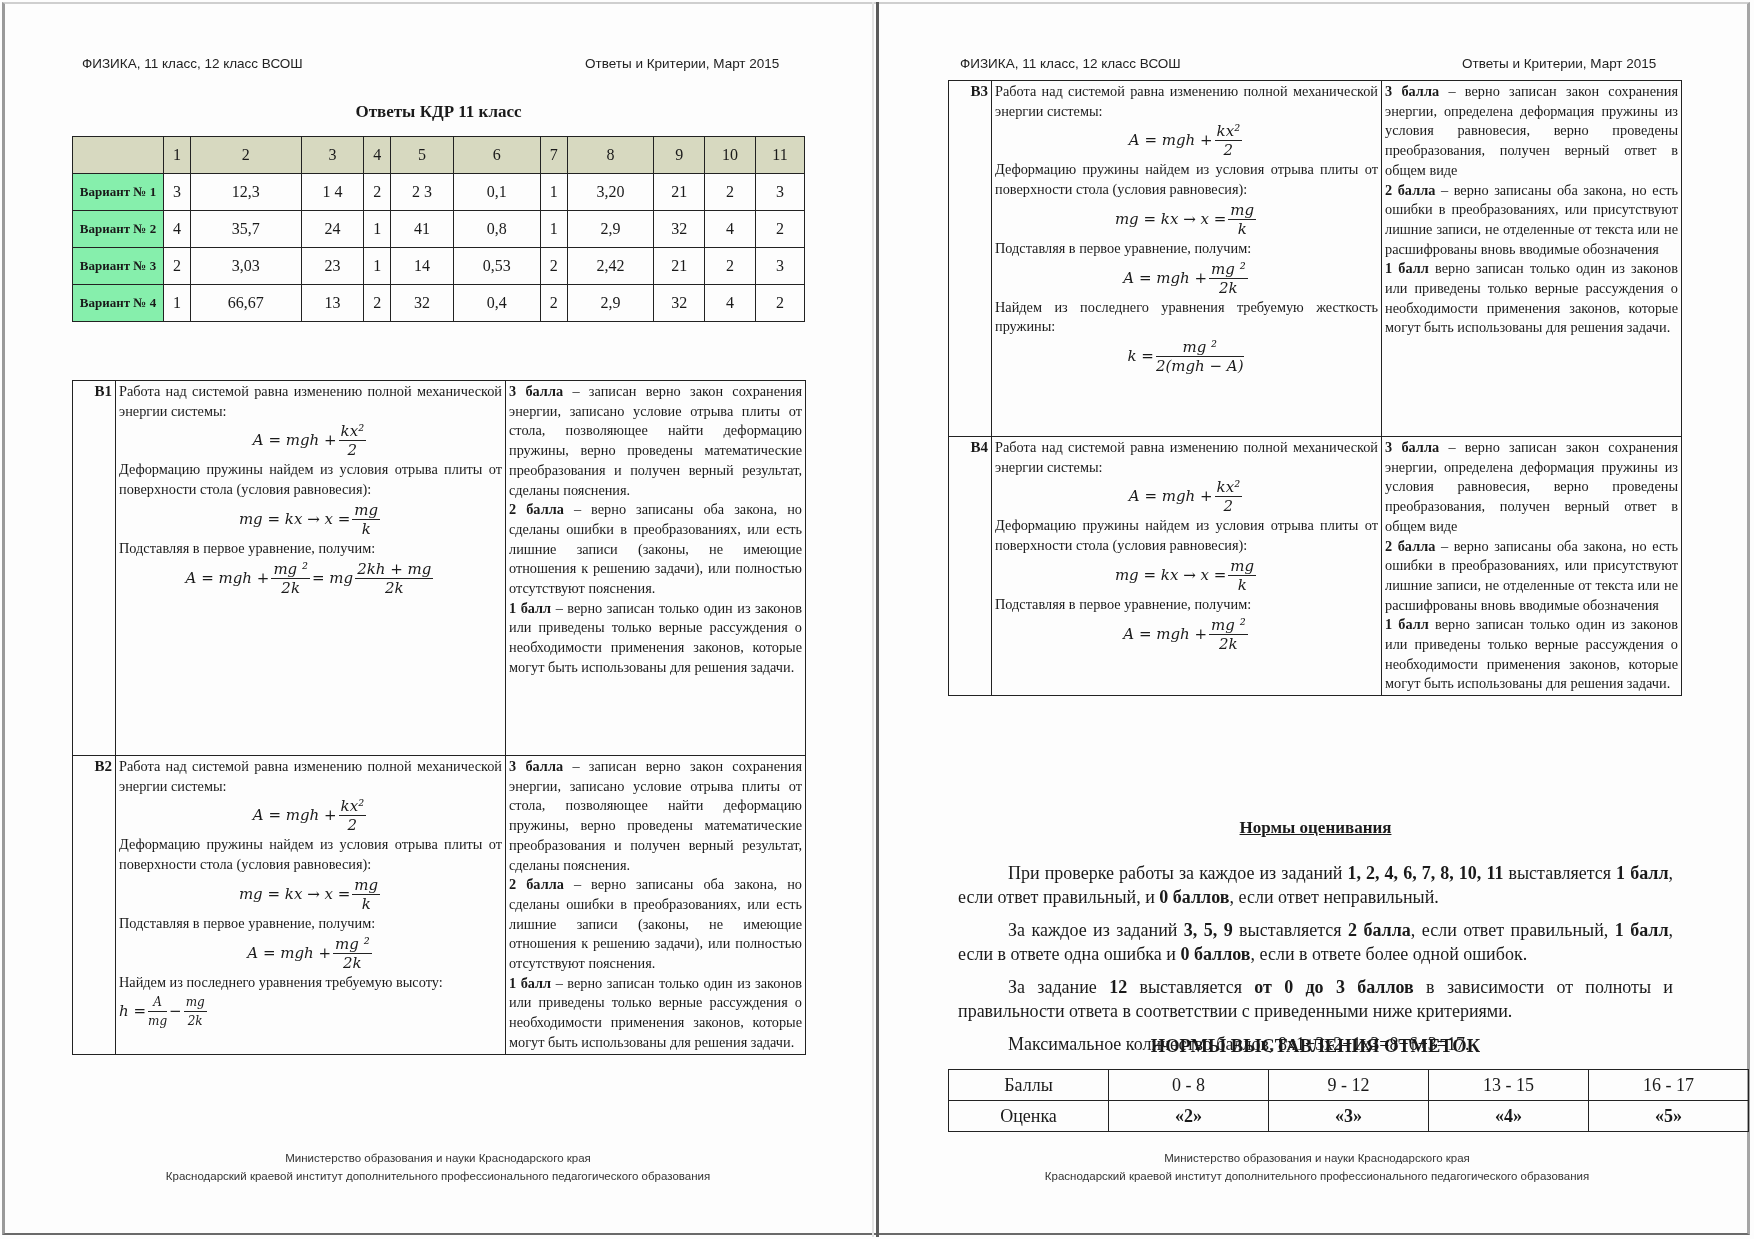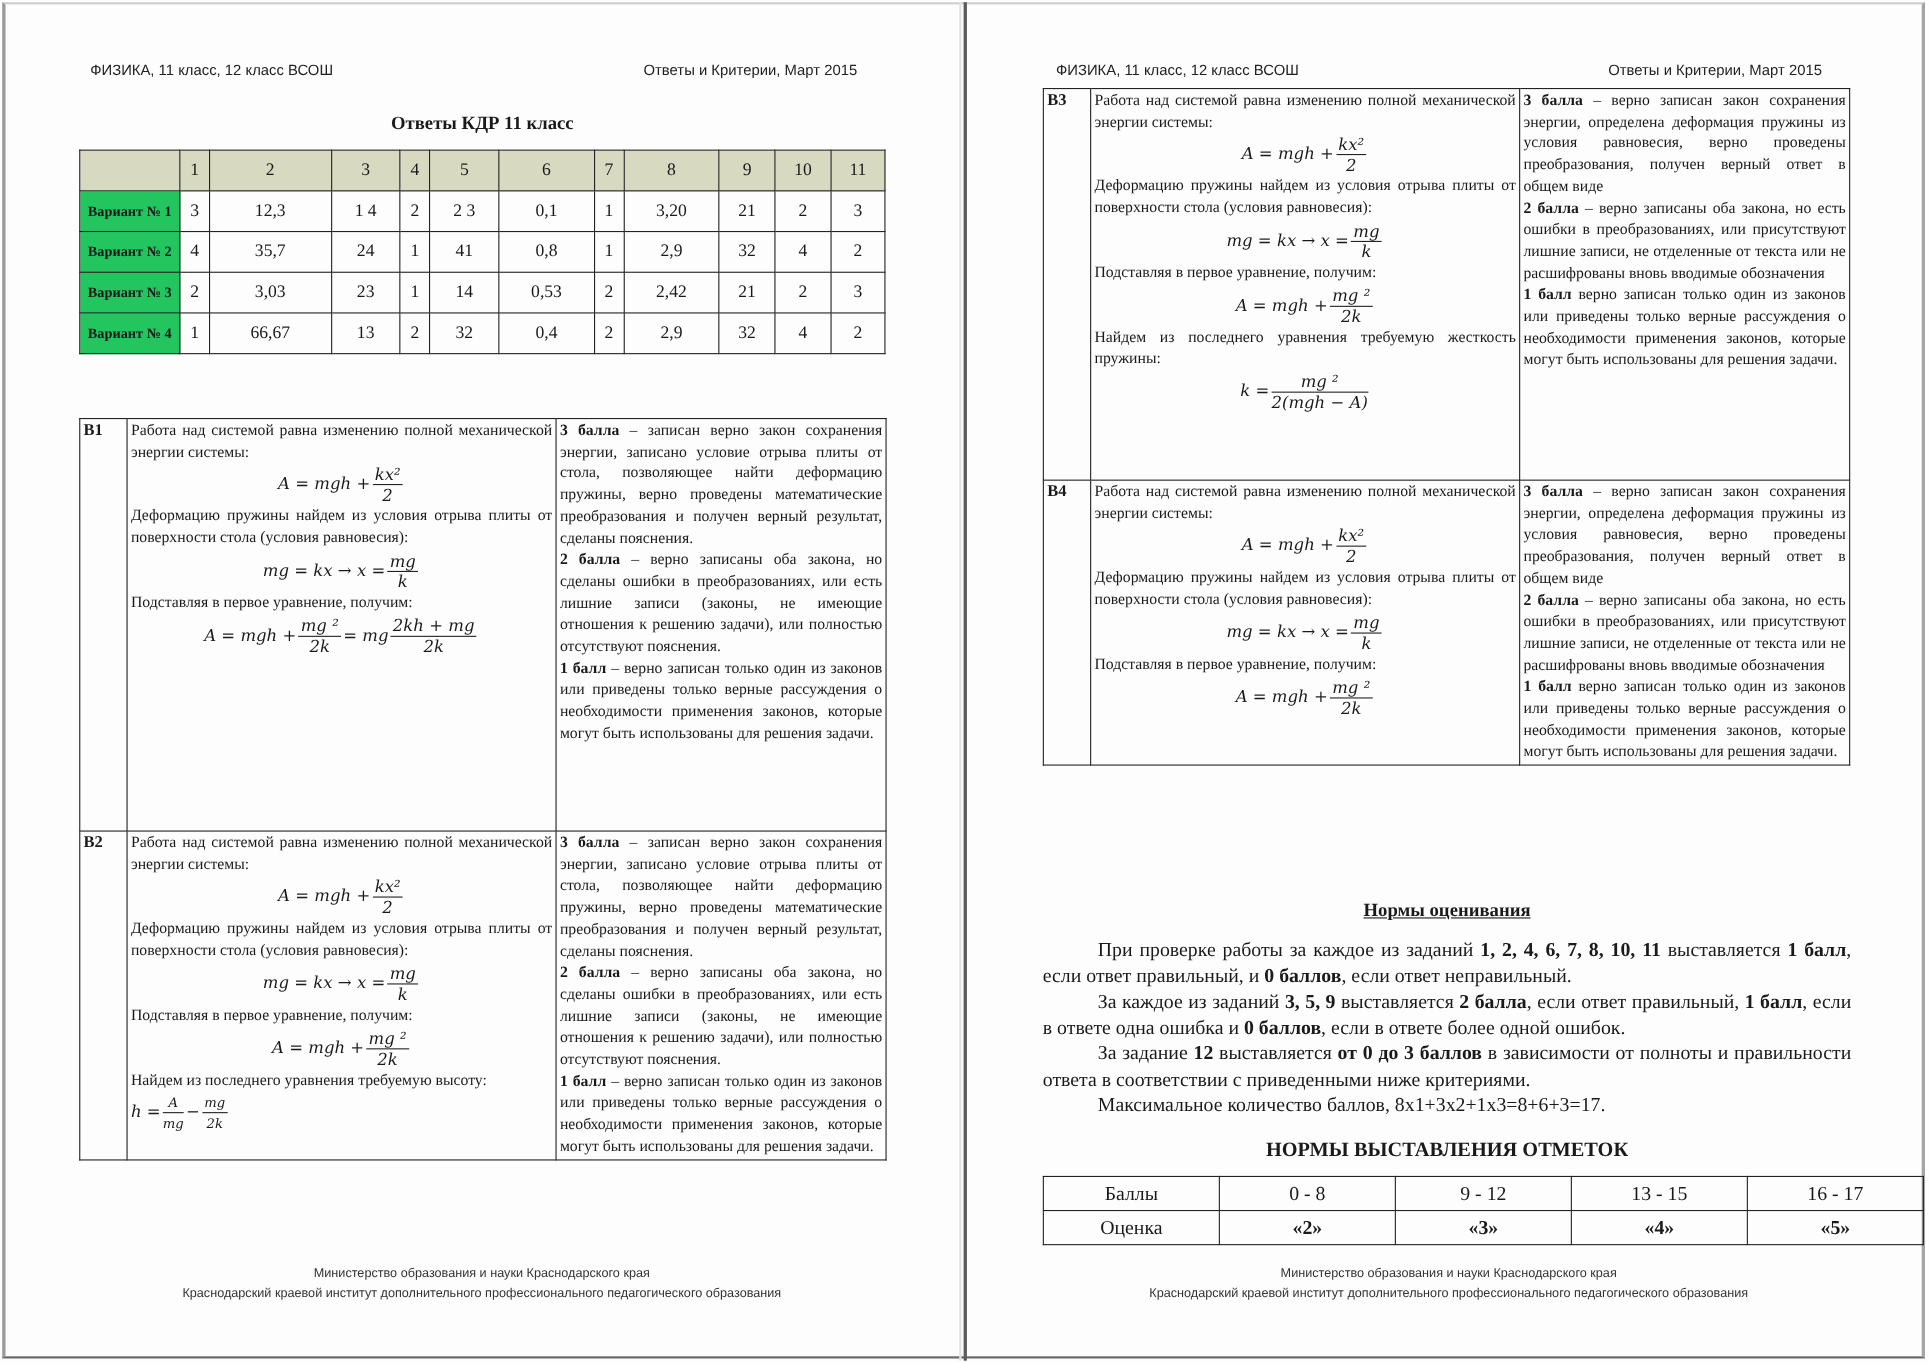--- a/index.html
+++ b/index.html
@@ -11,33 +11,33 @@
   .page { position:absolute; top:0; height:1239px; }
   .page.left { left:0; width:876px; }
   .page.right { left:880px; width:874px; }
   .hdr { position:absolute; top:56px; font-family:"Liberation Sans", sans-serif; font-size:13.5px; color:#222; }
   .ftr { position:absolute; font-family:"Liberation Sans", sans-serif; font-size:11.5px; color:#333; text-align:center; width:100%; }
   .title { position:absolute; font-weight:bold; font-size:17px; text-align:center; }
   table { border-collapse:collapse; }
   .ans { position:absolute; left:72px; top:136px; width:733px; }
   .ans td, .ans th { border:1px solid #222; height:36px; text-align:center; font-size:16px; font-weight:normal; padding:0; }
   .ans th { background:#d7d9c0; }
-  .ans td.var { background:#22c55e; font-weight:bold; font-size:13px; white-space:nowrap; width:90px; }
+  .ans td.var { background:#86efac; font-weight:bold; font-size:13px; white-space:nowrap; width:90px; }
   .task { position:absolute; width:734px; table-layout:fixed; }
   .task td { border:1.5px solid #222; vertical-align:top; font-size:14.3px; line-height:19.7px; padding:1px 3px; }
-  .task td.num { width:36px; font-weight:bold; text-align:left; font-size:15px; }
+  .task td.num { width:36px; font-weight:bold; text-align:right; font-size:15px; }
   .task td.sol { width:383px; text-align:justify; }
   .task td.crit { text-align:justify; }
   .eq { text-align:center; font-family:"DejaVu Serif", serif; font-style:italic; font-size:15px; margin:1px 0; }
   .frac { display:inline-block; vertical-align:middle; text-align:center; margin:0 2px; }
   .frac .n { display:block; border-bottom:1px solid #222; padding:0 2px; line-height:18px; }
   .frac .d { display:block; line-height:18px; }
   b { font-weight:bold; }
   .norms { position:absolute; left:948px; width:735px; font-size:18px; line-height:23.5px; text-align:justify; }
-  .norms p { margin:0; text-indent:50px;font-family:Liberation Serif, serif; }
+  .norms p { margin:10px; text-indent:50px;font-family:Liberation Serif, serif; }
   .marks { position:absolute; left:948px; top:1069px; width:801px; }
   .marks td { border:1px solid #222; height:28px; text-align:center; font-size:18px; width:20%; }
 </style>
 </head>
 <body>
 
 <div class="frame"></div>
 <div class="divider-shadow"></div>
 <div class="divider"></div>
 

